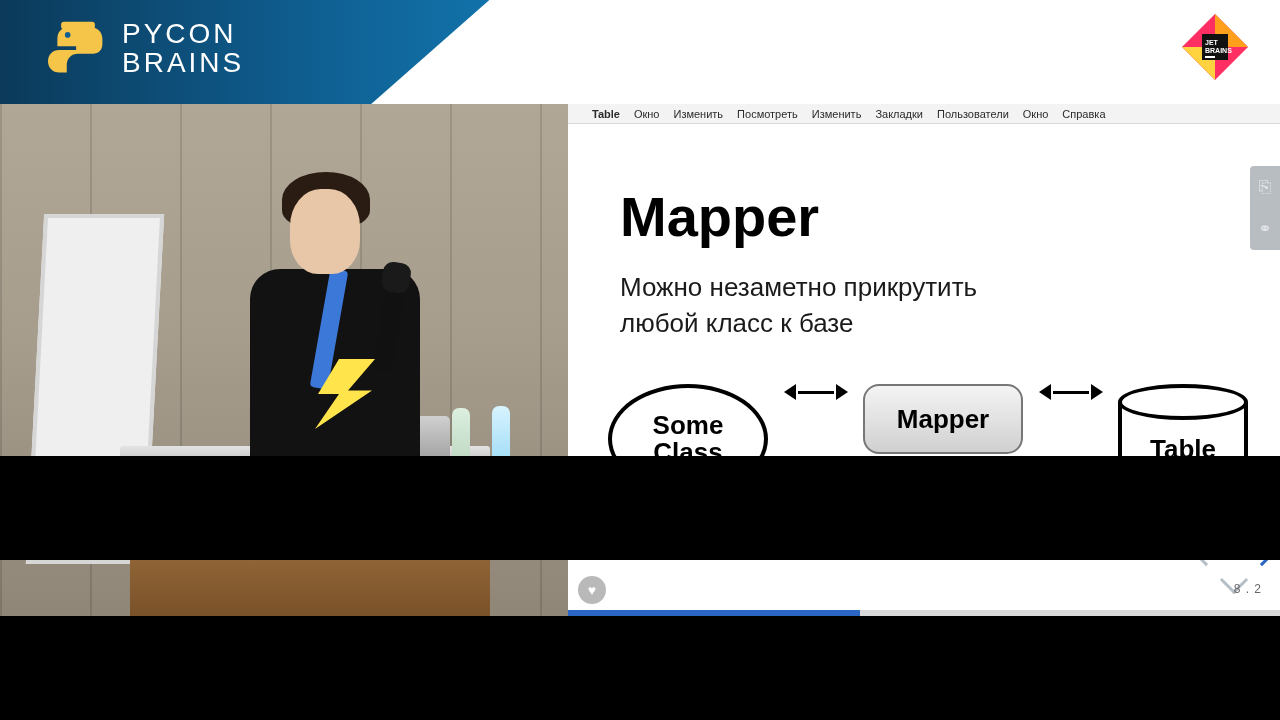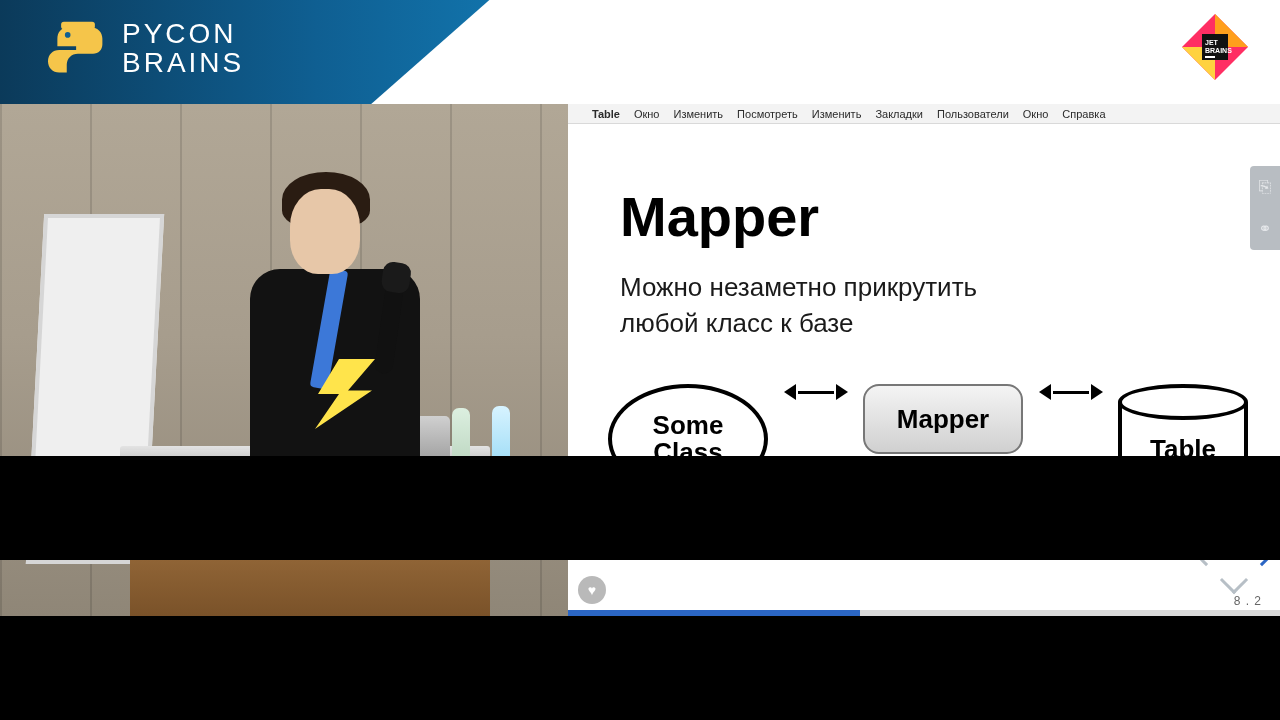--- a/index.html
+++ b/index.html
@@ -96,21 +96,21 @@
   .heart { position:absolute; left:10px; bottom:12px; width:28px; height:28px; border-radius:50%;
            background:#b9b9b9; display:flex; align-items:center; justify-content:center; color:#fff;
            font-size:14px; }
   .navdia { position:absolute; right:10px; bottom:28px; width:72px; height:72px; }
   .navdia span { position:absolute; width:20px; height:20px; border:3px solid #b7bfc6;
                  transform:rotate(45deg); }
   .navdia .n { left:26px; top:-2px; border-right:none; border-bottom:none; }
   .navdia .s { left:26px; bottom:-2px; border-left:none; border-top:none; }
   .navdia .e { right:-2px; top:26px; border-left:none; border-bottom:none; border-color:#2b66c4;}
   .navdia .w { left:-2px; top:26px; border-right:none; border-top:none; }
-  .pagen { position:absolute; right:18px; bottom:8px; font-size:12px; color:#666; letter-spacing:1px; }
+  .pagen { position:absolute; right:18px; bottom:20px; font-size:12px; color:#666; letter-spacing:1px; }
   .side-tools { position:absolute; right:0; top:62px; width:30px; height:84px;
                 background:#b8bdc2; border-radius:4px 0 0 4px; display:flex; flex-direction:column;
                 align-items:center; justify-content:space-around; color:#e6e8eb; font-size:16px; }
   .progress { position:absolute; left:0; bottom:0; height:6px; width:100%; background:#d9d9d9; }
   .progress .fill { height:100%; background:#2b66c4; width:41%; }
 
   .tight { white-space:pre-line; }
 </style>
 </head>
 <body>

